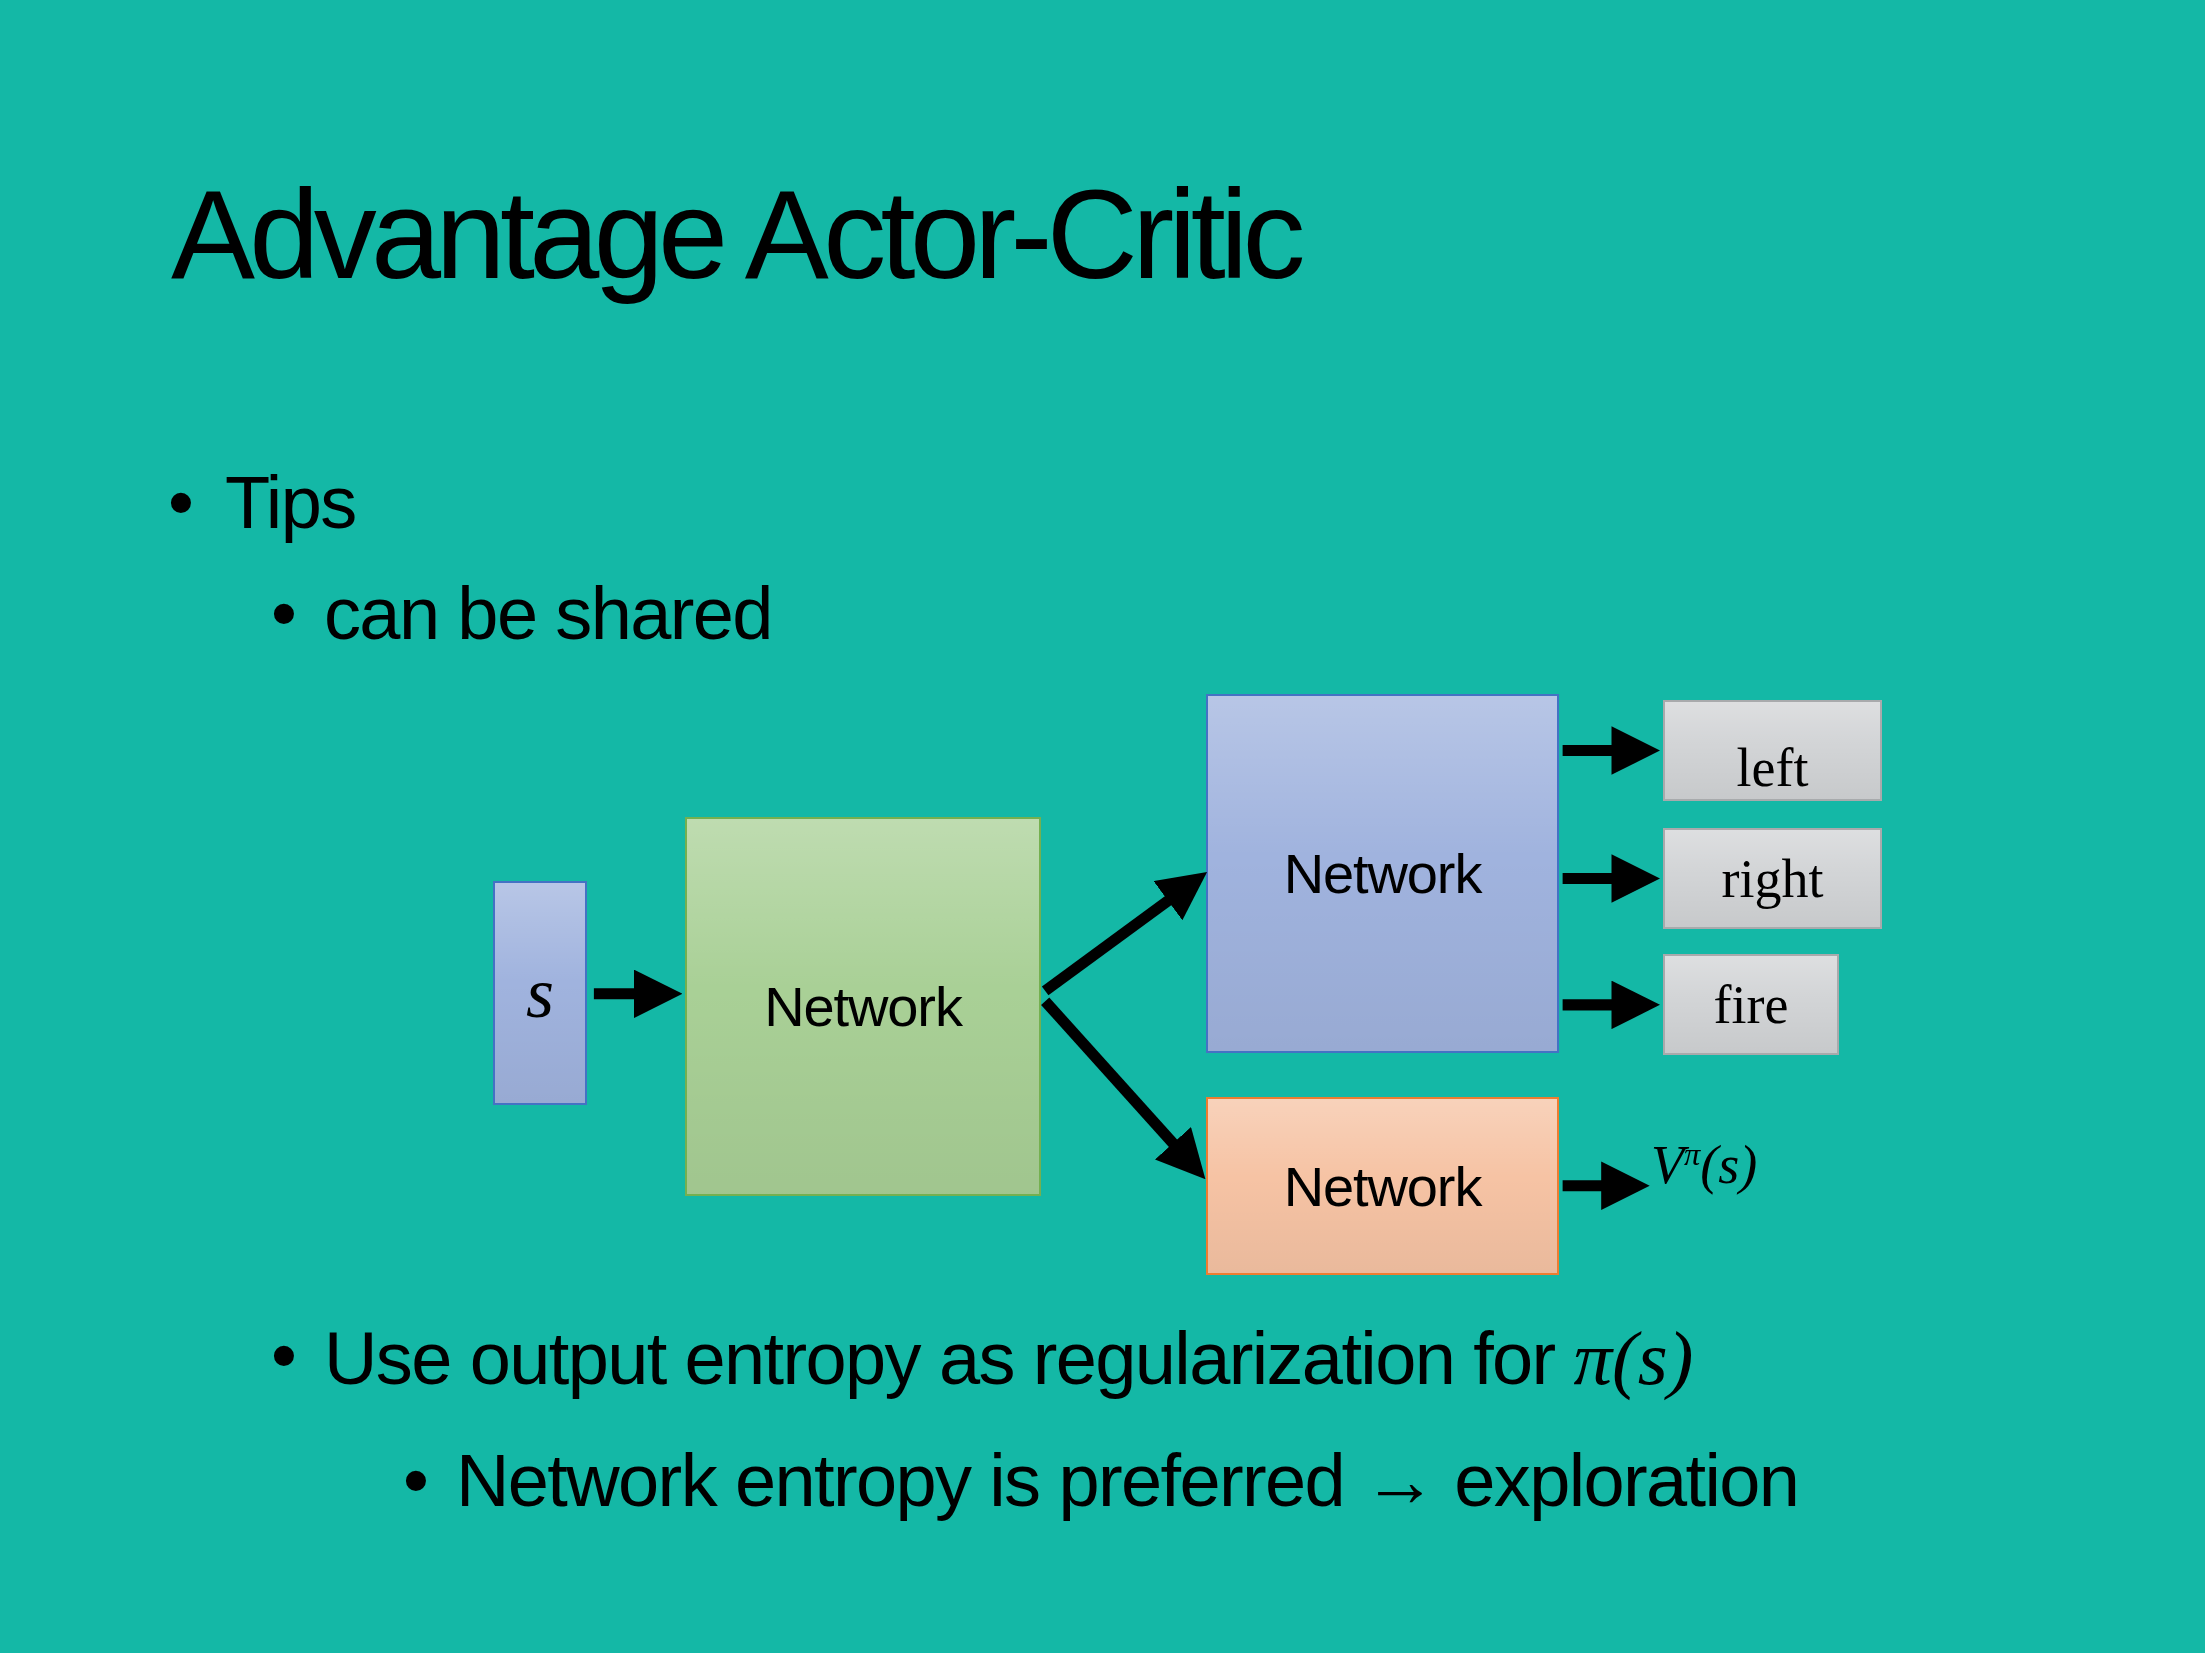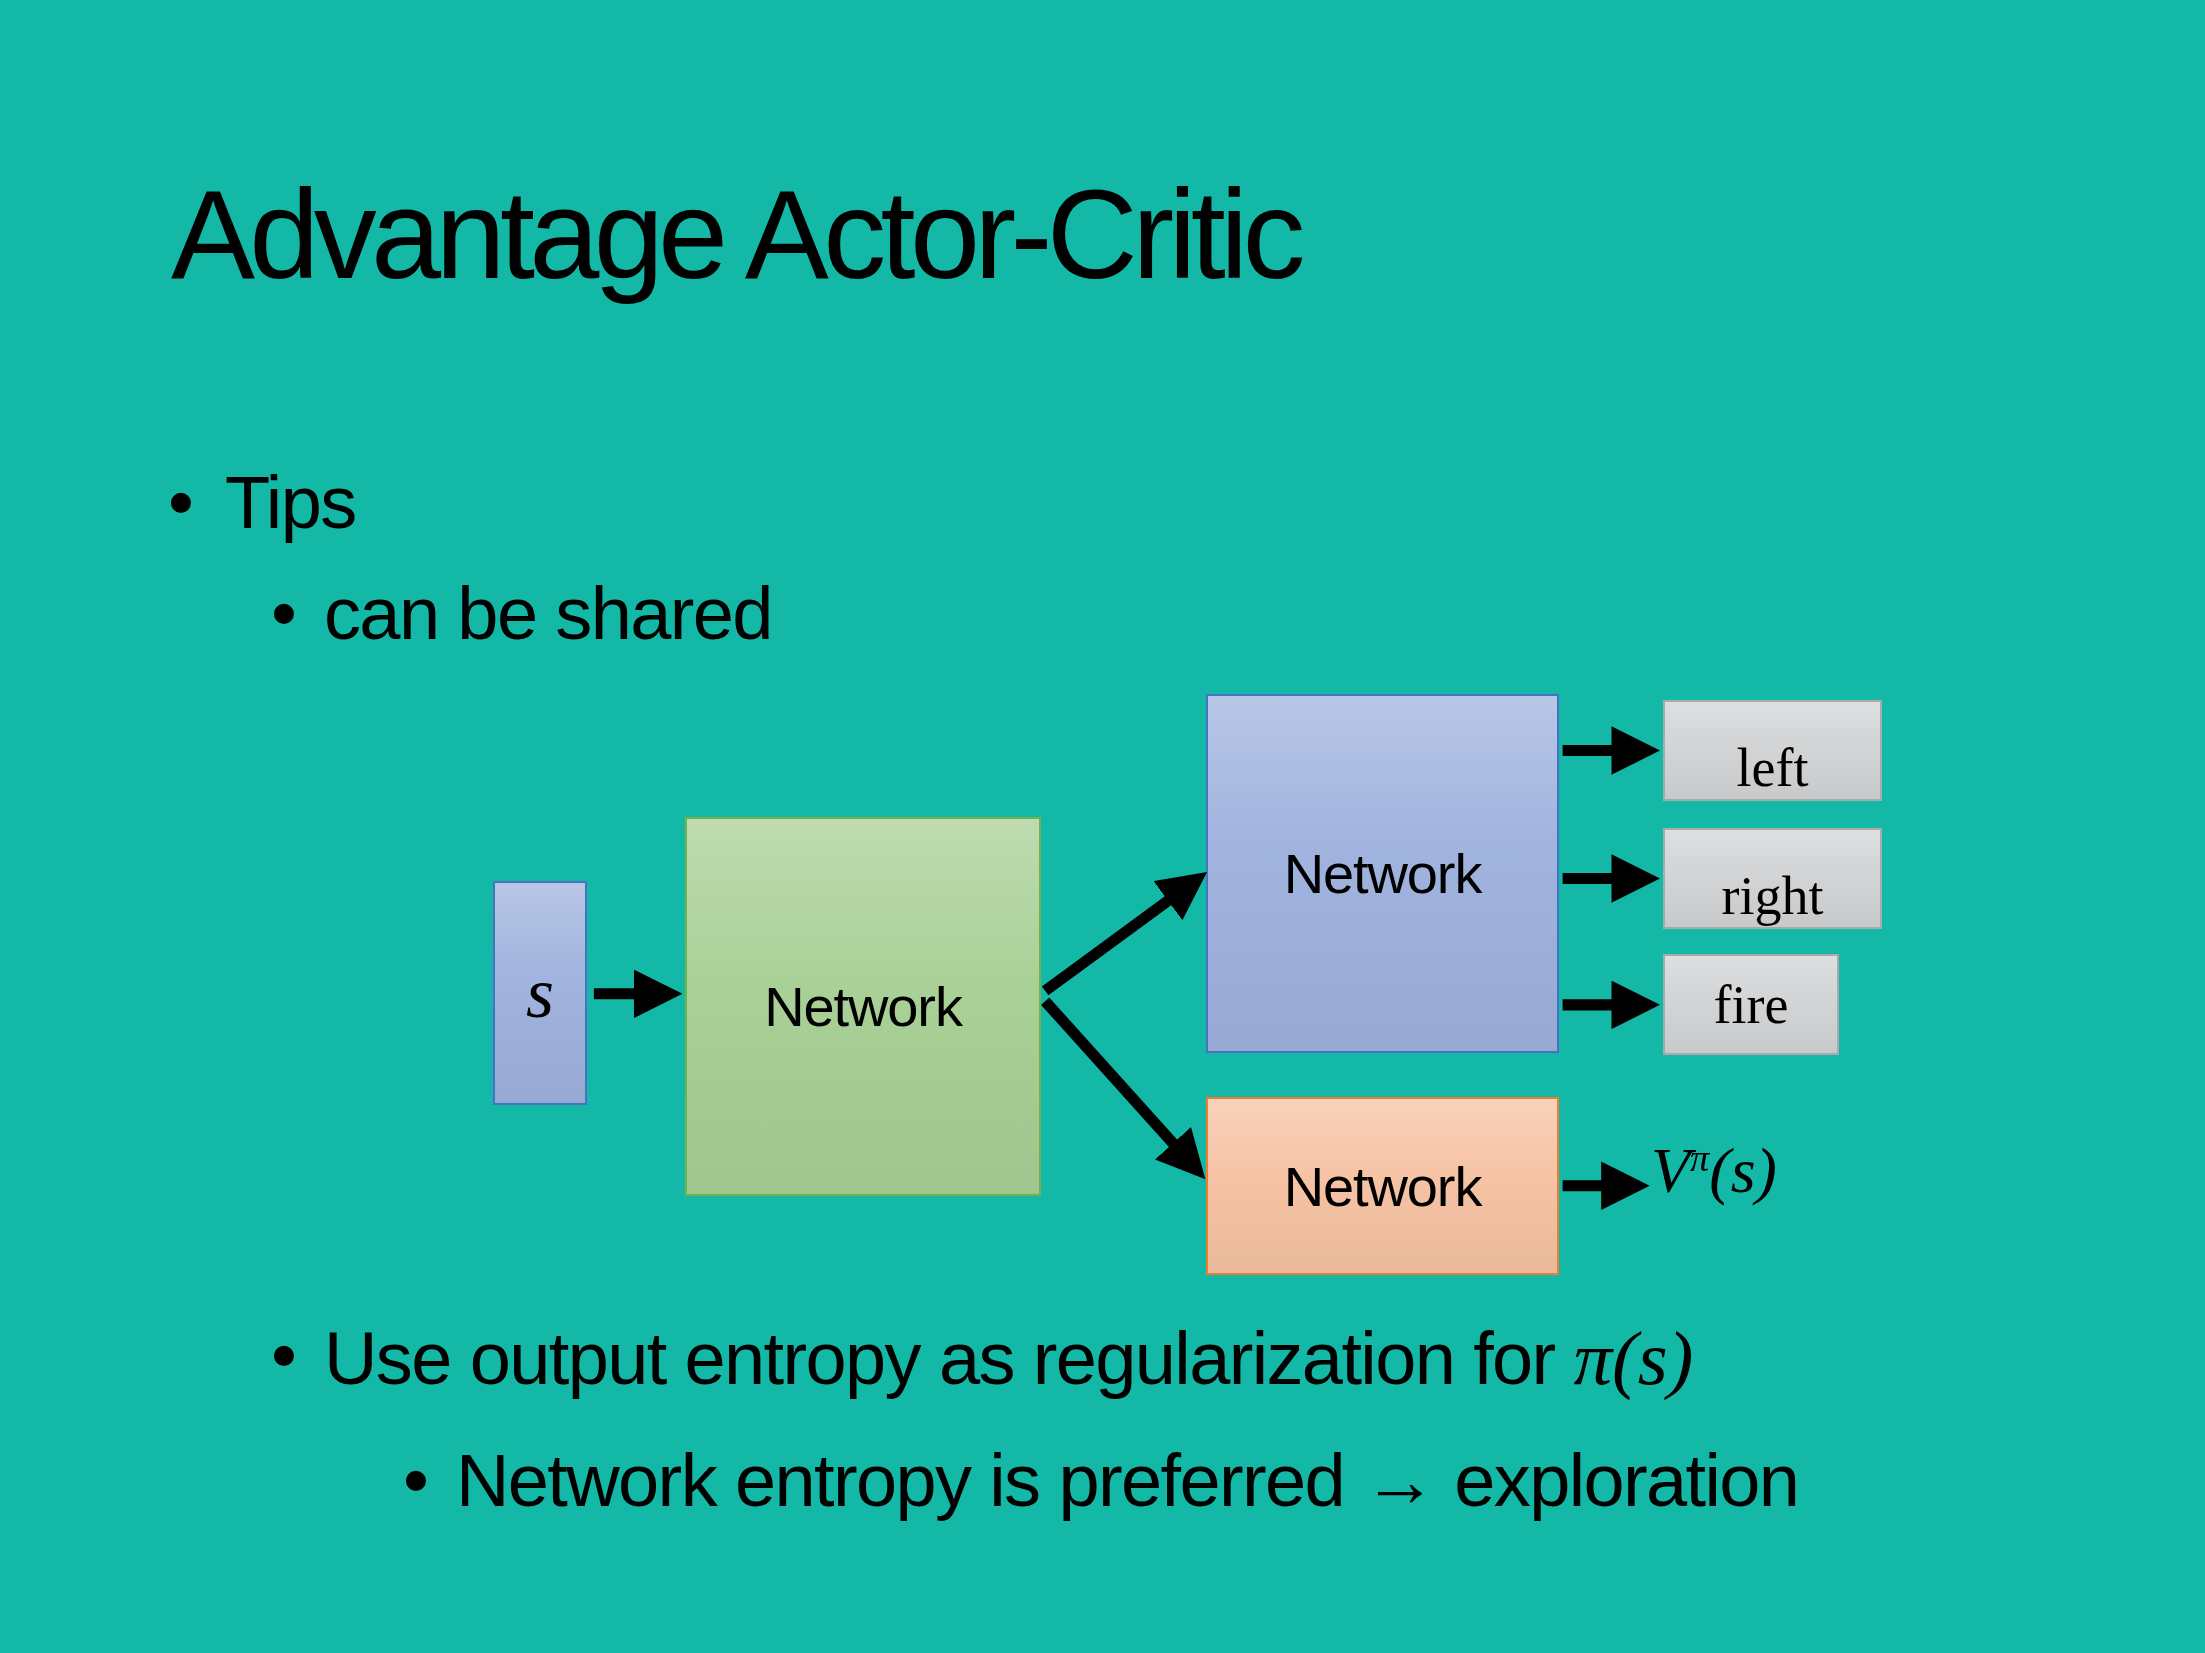--- a/index.html
+++ b/index.html
@@ -26,21 +26,21 @@
     box-sizing:border-box;
   }
   .shade{background-image:linear-gradient(180deg,rgba(255,255,255,.25),rgba(255,255,255,0) 45%,rgba(0,0,0,.05));}
   .box-blue{background-color:var(--blue-fill);border:2.9px solid var(--blue-border);}
   .box-green{background-color:var(--green-fill);border:2.2px solid var(--green-border);}
   .box-orange{background-color:var(--orange-fill);border:2.9px solid var(--orange-border);}
   .box-gray{background-color:var(--gray-fill);border:2.2px solid var(--gray-border);}
   .netlabel{font-size:56px;letter-spacing:-0.02em;}
   .statelabel{font-family:"Liberation Serif","DejaVu Serif",serif;font-style:italic;font-size:72px;}
   .actionlabel{font-family:"Liberation Serif","DejaVu Serif",serif;font-size:54px;}
-  .vout{font-family:"Liberation Serif","DejaVu Serif",serif;font-style:italic;font-size:64px;white-space:pre;}
+  .vout{font-family:"Liberation Serif","DejaVu Serif",serif;font-style:italic;font-size:54px;white-space:pre;}
   .vout sup{font-size:0.6em;vertical-align:0.55em;line-height:0;}
   #arrows{position:absolute;left:0;top:0;pointer-events:none;}
   #arrows line{stroke:var(--arrow,#000);stroke-width:15;}
   #arrows .ah{fill:var(--arrow,#000);}
 </style>
 </head>
 <body>
 
 <div id="slide">
 
@@ -70,21 +70,21 @@
     <span class="netlabel">Network</span>
   </div>
 
   <div class="box shade box-orange" style="left:1206px;top:1097px;width:353px;height:178px;">
     <span class="netlabel">Network</span>
   </div>
 
   <div class="box shade box-gray" style="left:1663px;top:700px;width:219px;height:101px;align-items:flex-end;">
     <span class="actionlabel">left</span>
   </div>
-  <div class="box shade box-gray" style="left:1663px;top:828px;width:219px;height:101px;align-items:flex-end;">
+  <div class="box shade box-gray" style="left:1663px;top:828px;width:219px;height:101px;">
     <span class="actionlabel">right</span>
   </div>
   <div class="box shade box-gray" style="left:1663px;top:954px;width:176px;height:101px;">
     <span class="actionlabel">fire</span>
   </div>
 
   <div class="abs vout" style="left:1651px;top:1134px;"><span>V</span><sup>π</sup><span>(s)</span></div>
 
   <svg id="arrows" width="2205" height="1654" viewBox="0 0 3000 2250">
     <defs>

